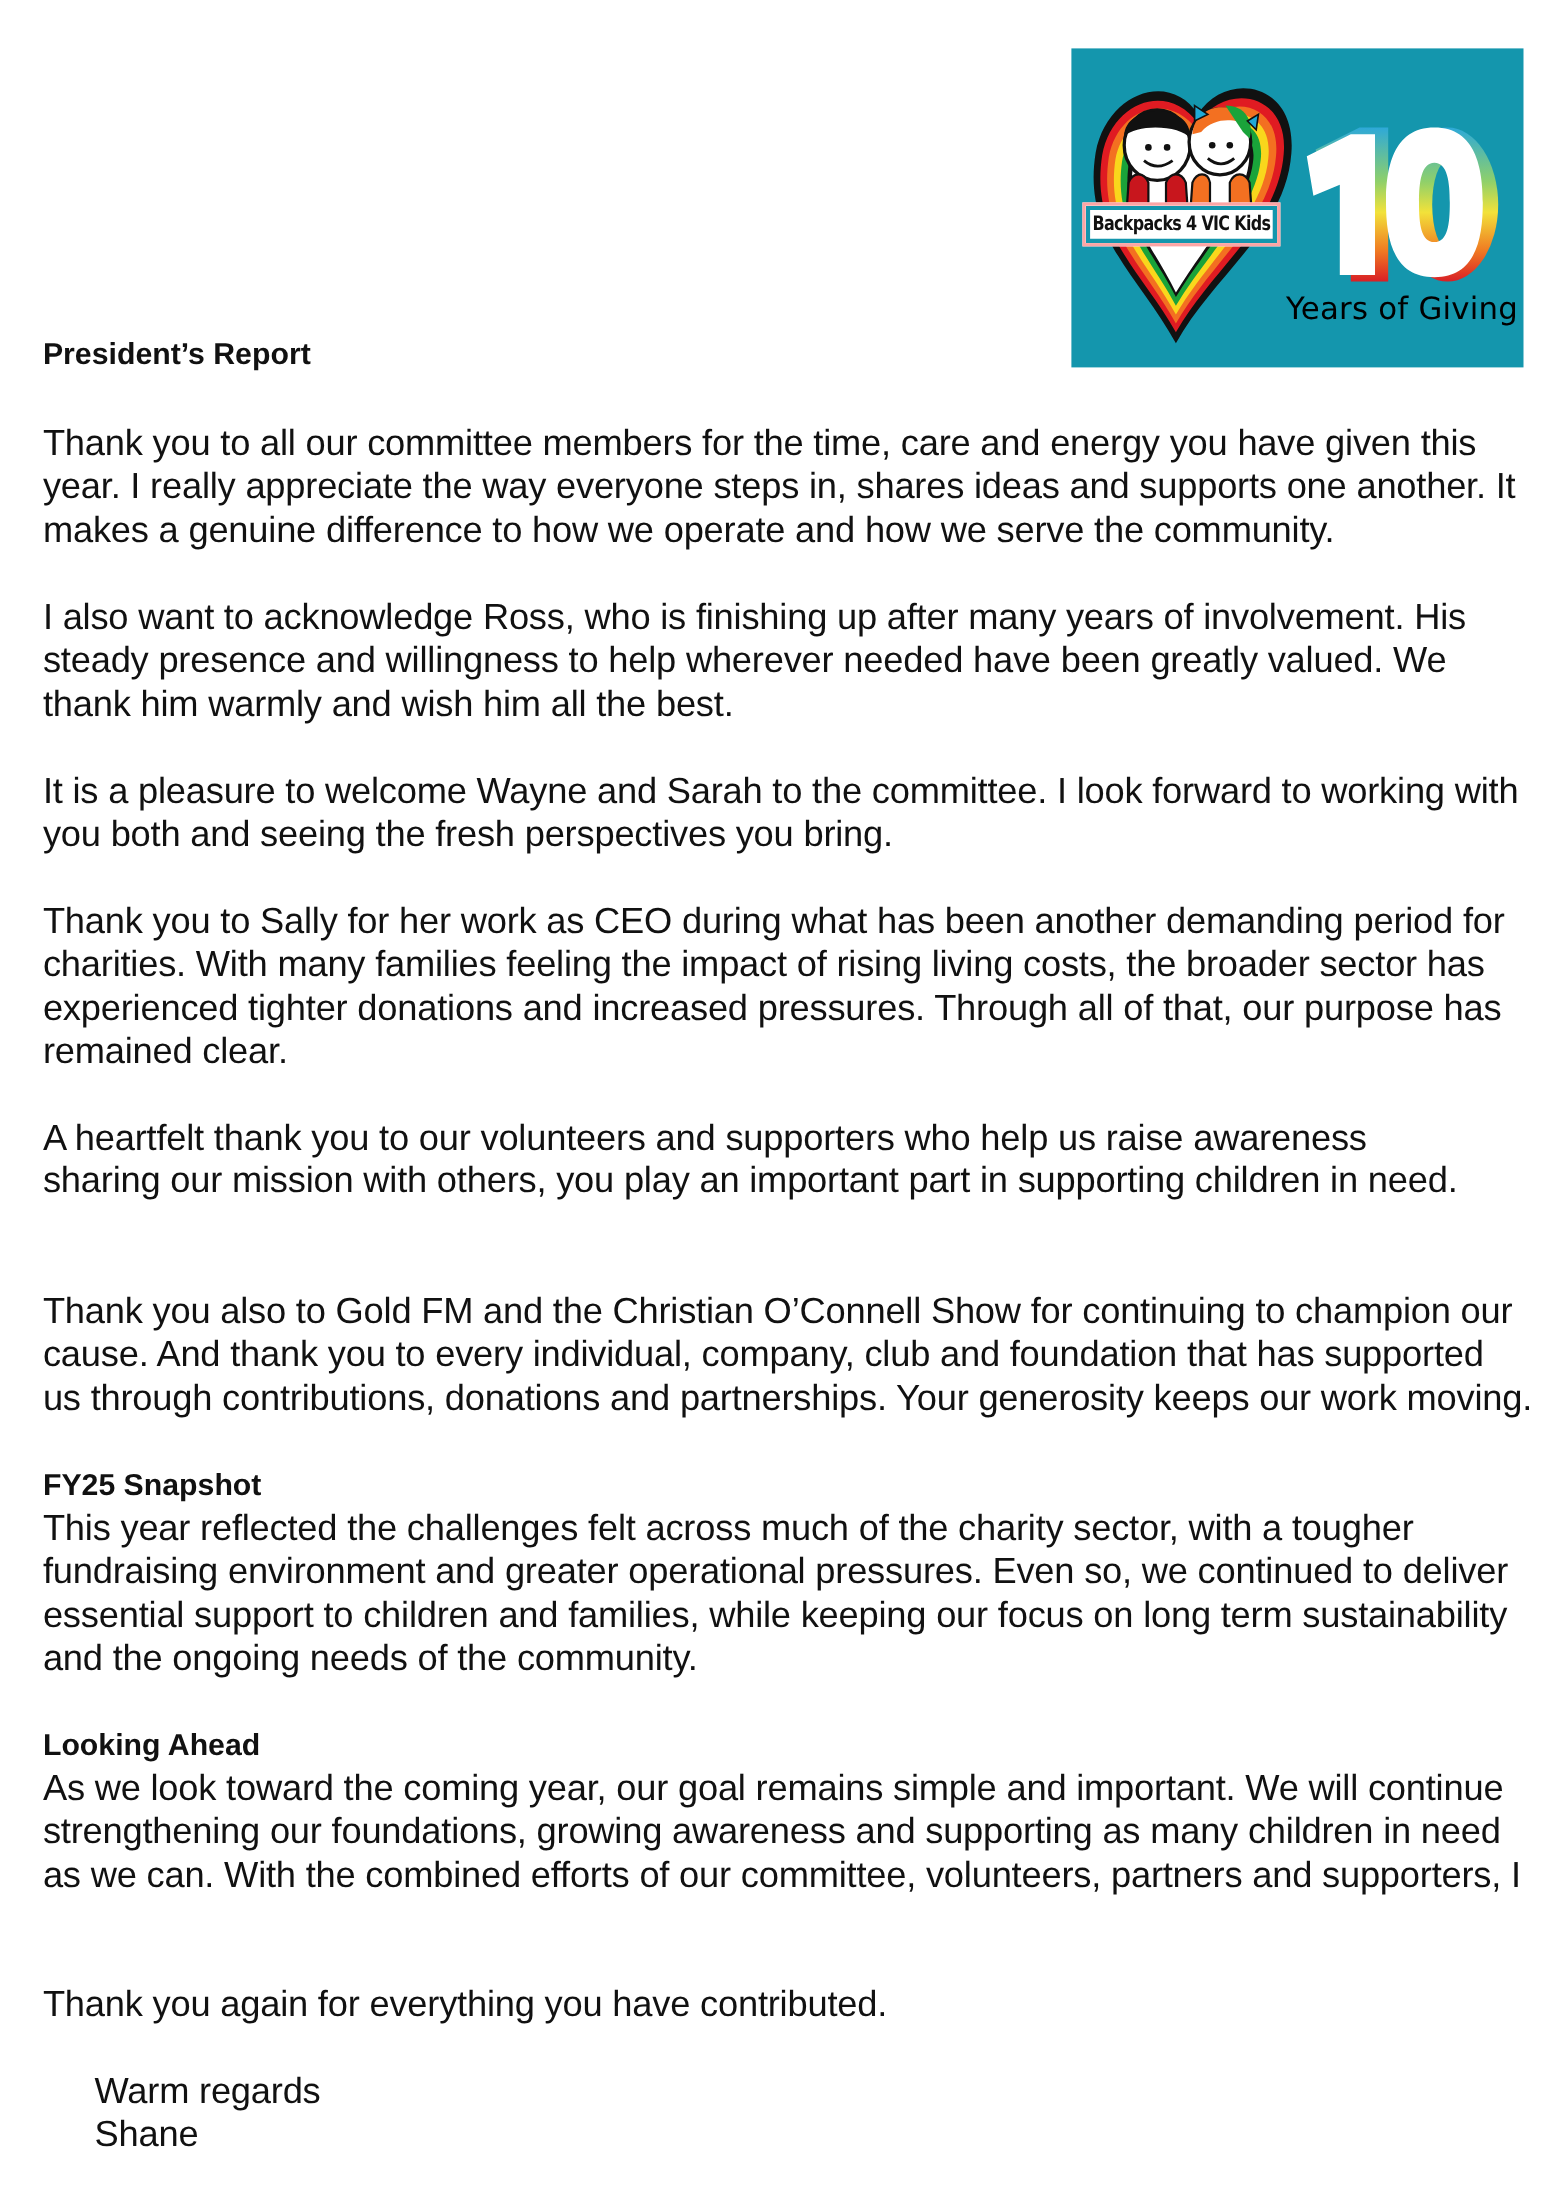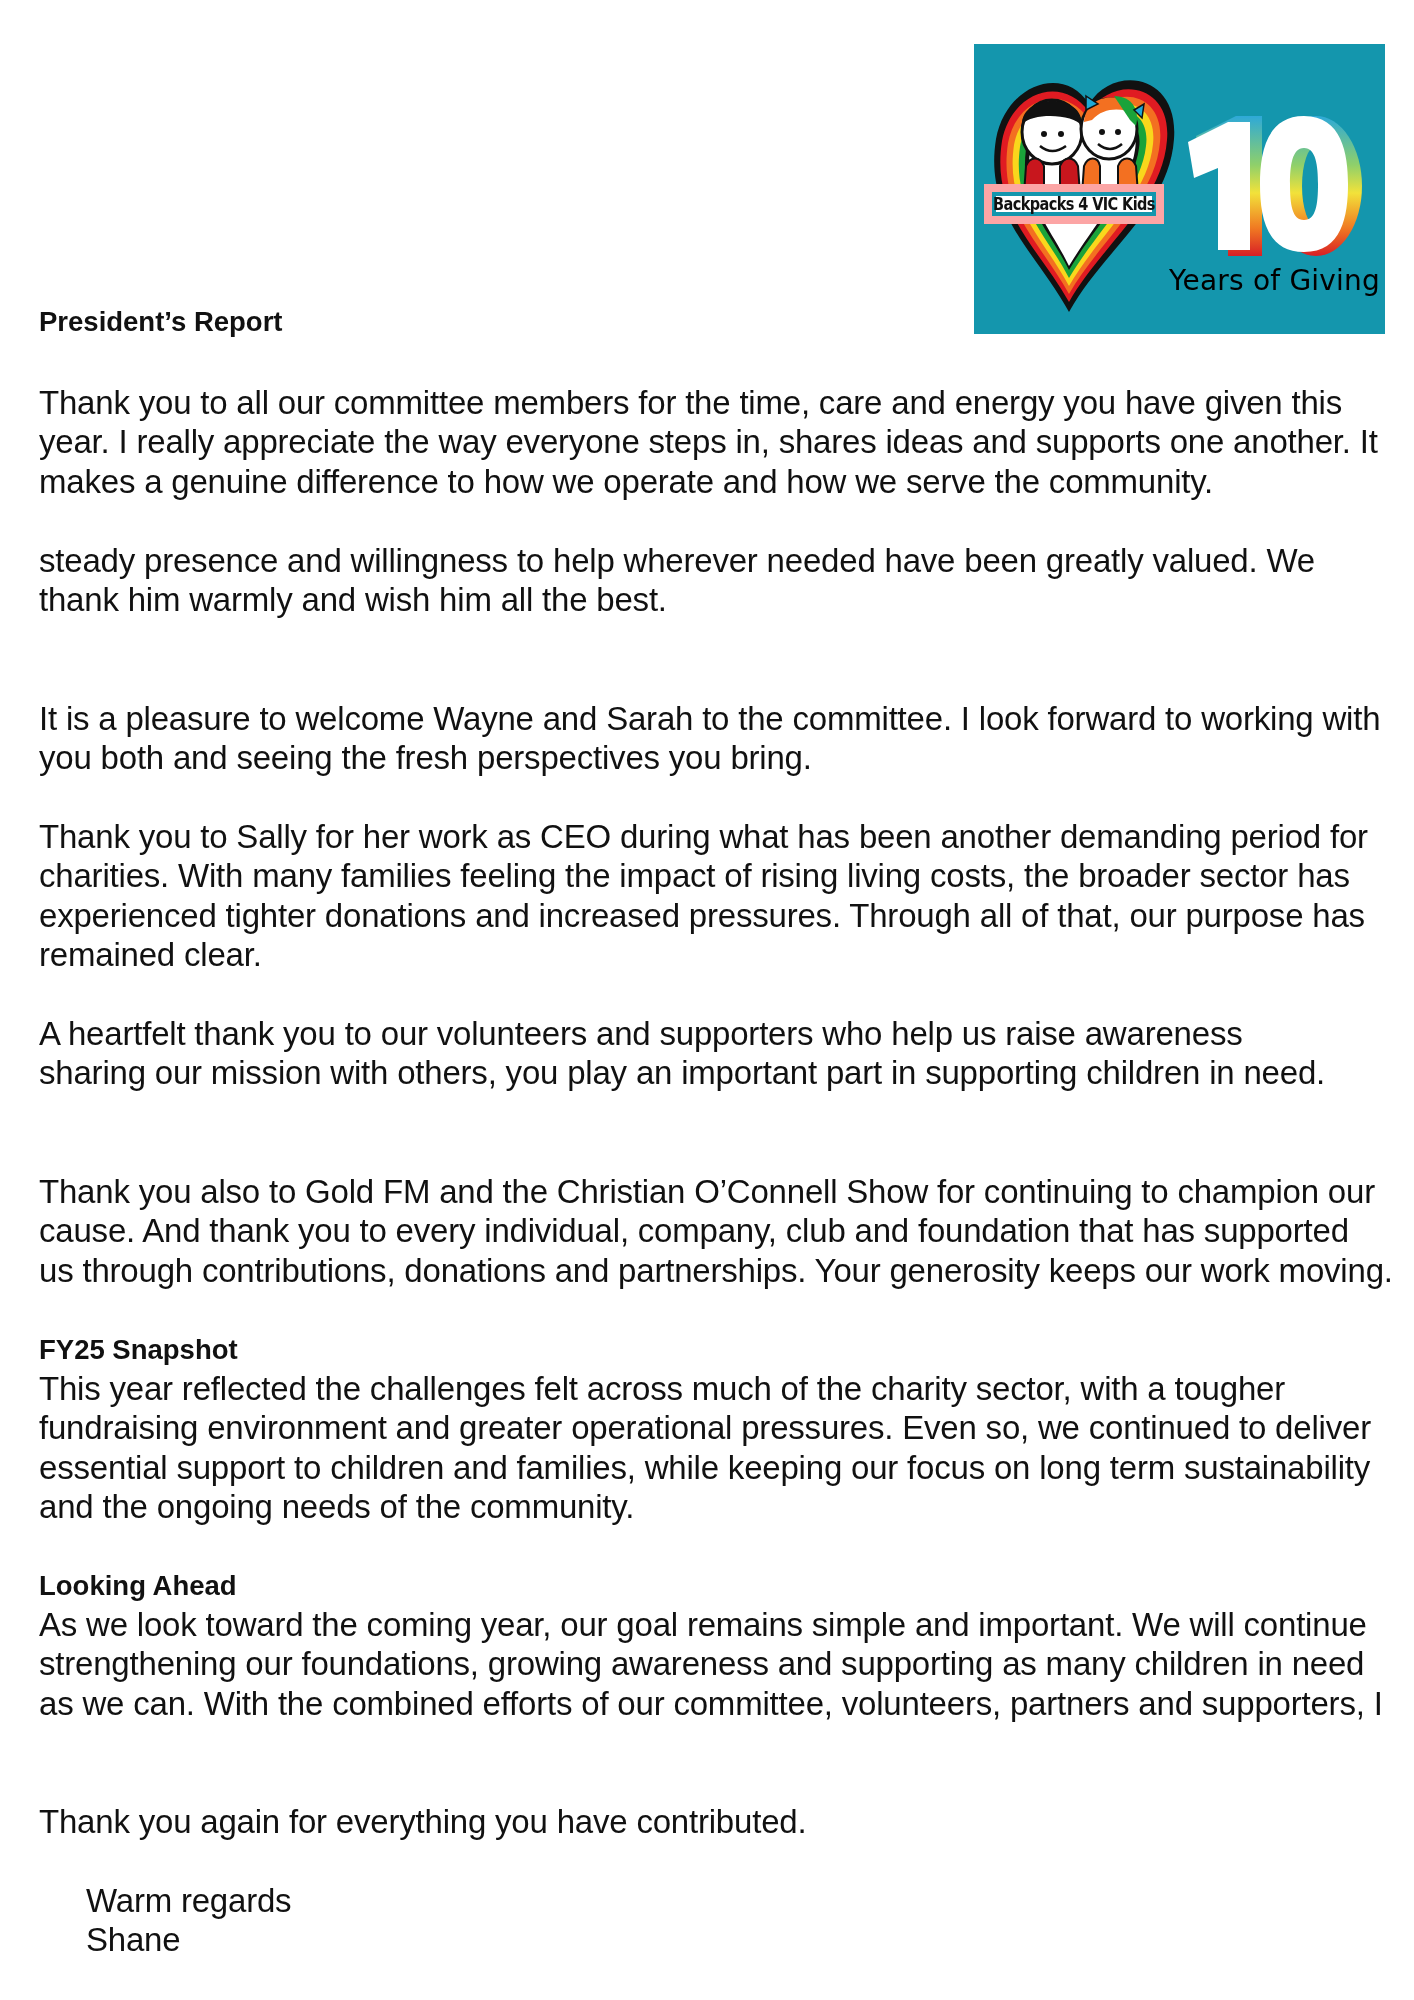--- a/index.html
+++ b/index.html
@@ -64,21 +64,21 @@
       letter-spacing: 0.2px;
       white-space: nowrap;
     }
     .logo .banner {
       position: absolute;
       left: 10px;
       top: 140px;
       width: 180px;
       height: 40px;
       background: #ffffff;
-      border: 8px solid #fca5a5;
+      border: 3px solid #fca5a5;
       box-shadow: inset 0 0 0 4px #1496ad;
       box-sizing: border-box;
       display: flex;
       align-items: center;
       justify-content: center;
     }
     .logo .banner span {
       font-family: "DejaVu Sans", sans-serif;
       font-weight: bold;
       font-size: 14.5px;
@@ -158,20 +158,21 @@
 
   <div class="heading" style="top:302px;">President’s Report</div>
 
   <div class="block" style="top:383px;">
     <span class="line">Thank you to all our committee members for the time, care and energy you have given this</span>
     <span class="line">year. I really appreciate the way everyone steps in, shares ideas and supports one another. It</span>
     <span class="line">makes a genuine difference to how we operate and how we serve the community.</span>
   </div>
 
   <div class="block" style="top:541px;">
+    <span class="line">I also want to acknowledge Ross, who is finishing up after many years of involvement. His</span>
     <span class="line">steady presence and willingness to help wherever needed have been greatly valued. We</span>
     <span class="line">thank him warmly and wish him all the best.</span>
   </div>
 
   <div class="block" style="top:699px;">
     <span class="line">It is a pleasure to welcome Wayne and Sarah to the committee. I look forward to working with</span>
     <span class="line">you both and seeing the fresh perspectives you bring.</span>
   </div>
 
   <div class="block" style="top:817px;">

